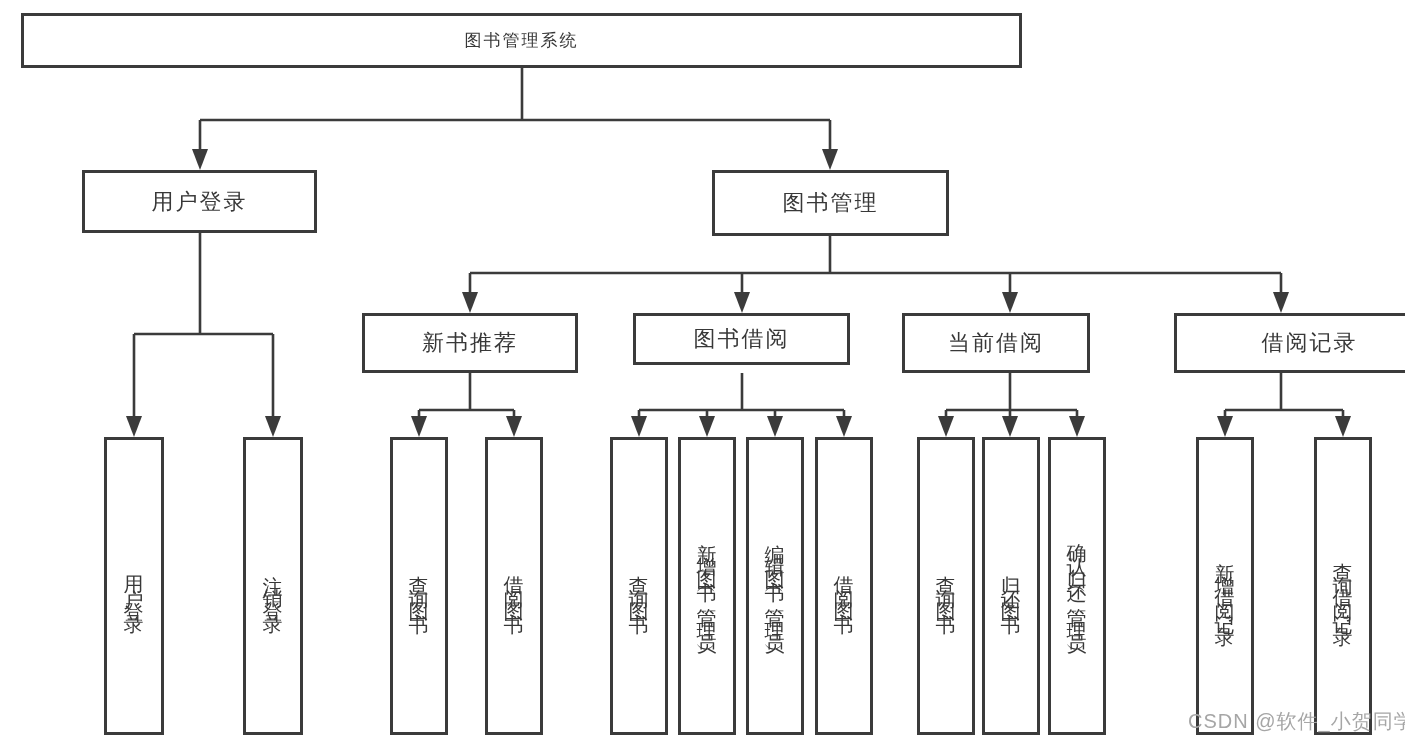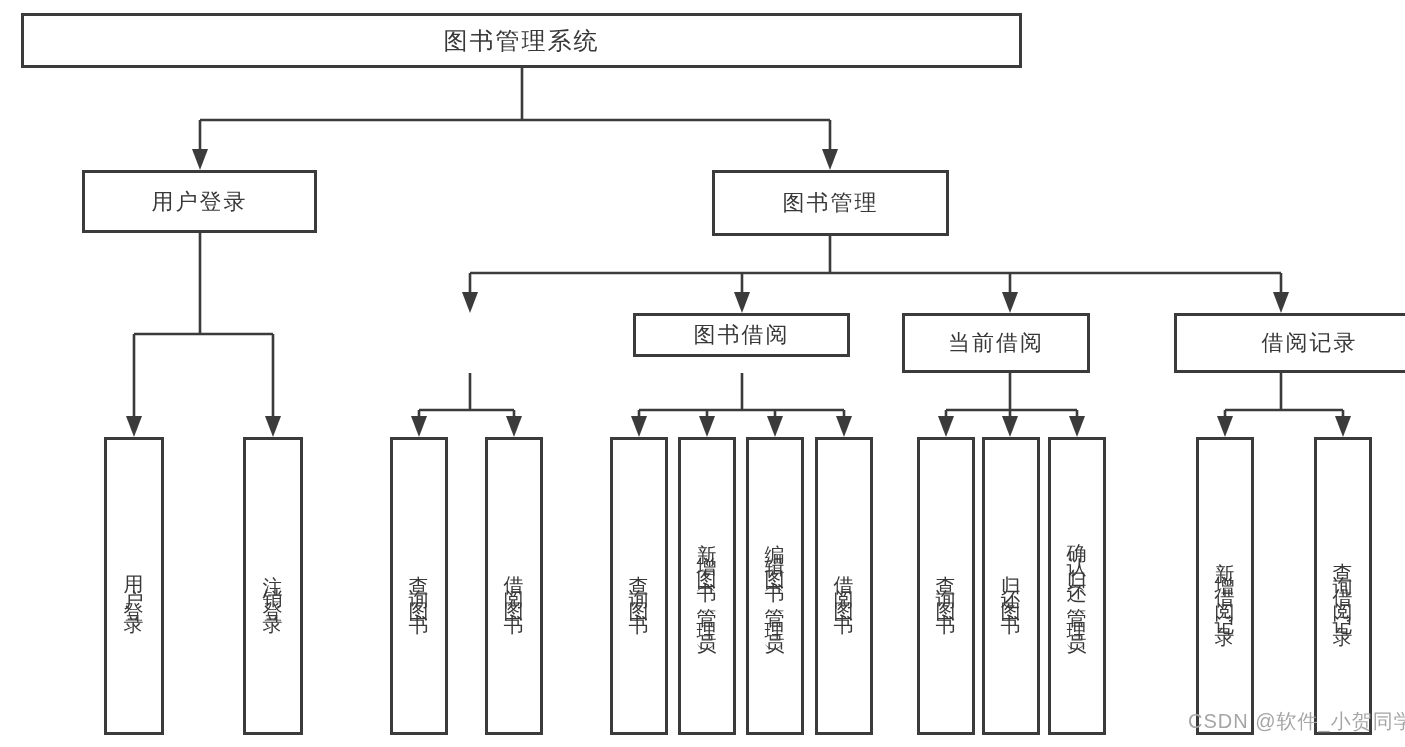--- a/index.html
+++ b/index.html
@@ -29,21 +29,21 @@
     display: flex;
     align-items: center;
     justify-content: center;
     color: #383838;
   }
   .hlabel {
     font-size: 22px;
     letter-spacing: 2px;
     white-space: nowrap;
   }
-  .root .hlabel { font-size: 24px; }
+  .root .hlabel { font-size: 17px; }
   .vbox { top: 437px; height: 298px; width: 58px; }
   .vlabel {
     writing-mode: vertical-rl;
     text-orientation: mixed;
     font-size: 20px;
     letter-spacing: 13px;
     line-height: 1;
     white-space: nowrap;
   }
   .watermark {
@@ -97,21 +97,24 @@
     <span class="hlabel">图书管理系统</span>
   </div>
 
   <div class="box" style="left:82px; top:170px; width:235px; height:63px;">
     <span class="hlabel">用户登录</span>
   </div>
   <div class="box" style="left:712px; top:170px; width:237px; height:66px;">
     <span class="hlabel">图书管理</span>
   </div>
 
-  <div class="box" style="left:633px; top:313px; width:217px; height:44px;">
+  <div class="box" style="left:362px; top:313px; width:216px; height:60px;">
+    <span class="hlabel">新书推荐</span>
+  </div>
+  <div class="box" style="left:633px; top:313px; width:217px; height:52px;">
     <span class="hlabel">图书借阅</span>
   </div>
   <div class="box" style="left:902px; top:313px; width:188px; height:60px;">
     <span class="hlabel">当前借阅</span>
   </div>
   <div class="box" style="left:1174px; top:313px; width:251px; height:60px;padding-left:20px;">
     <span class="hlabel">借阅记录</span>
   </div>
 
   <div class="box vbox" style="left:104px; width:60px;">

